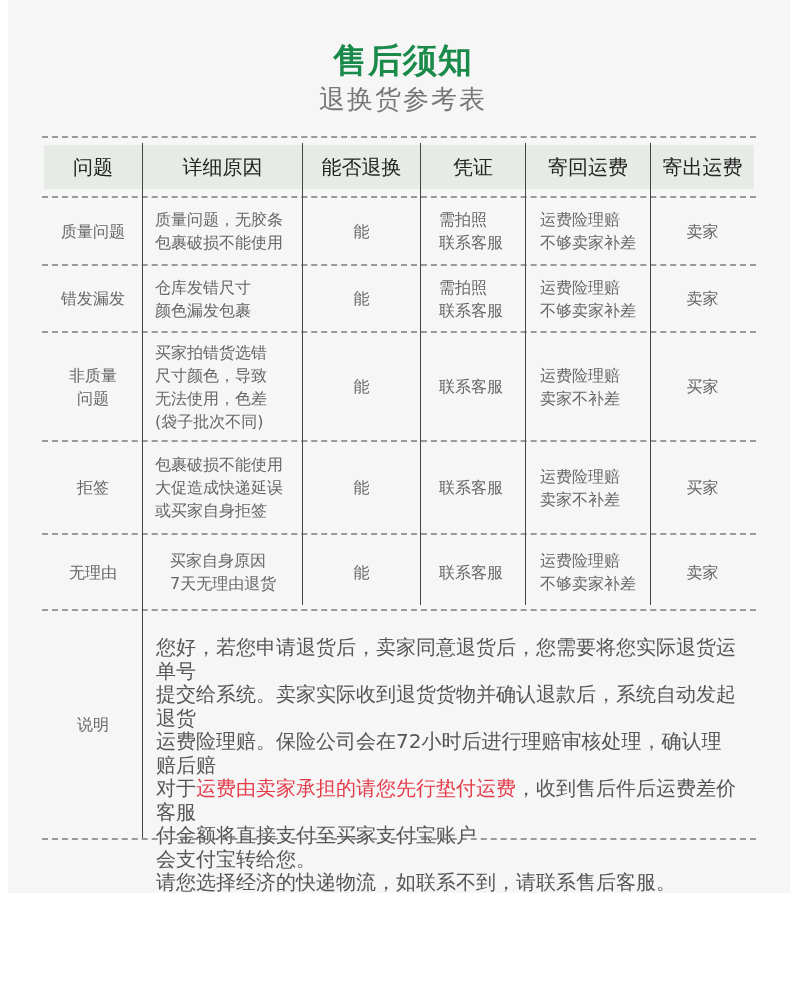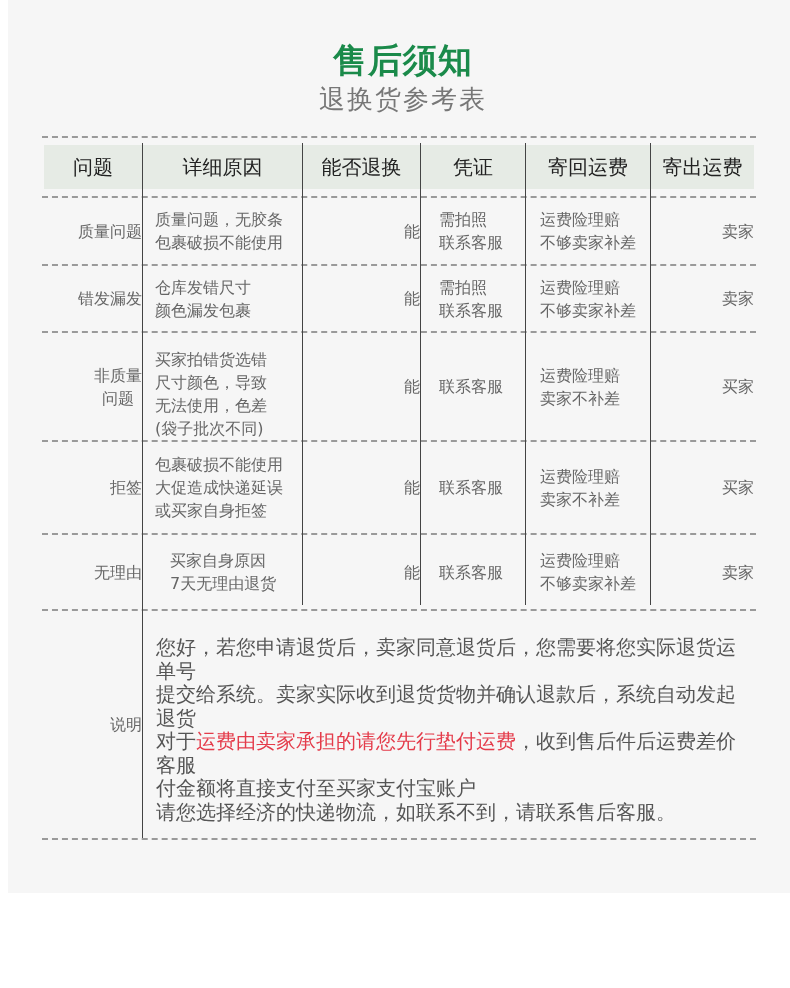--- a/index.html
+++ b/index.html
@@ -9,21 +9,21 @@
     .title { position:absolute; left:0; top:38px; width:806px; text-align:center;
       font-size:34px; font-weight:bold; color:#1a8a4a; letter-spacing:1px; }
     .subtitle { position:absolute; left:0; top:82px; width:806px; text-align:center;
       font-size:26px; color:#777; letter-spacing:2px; }
     .dash { position:absolute; left:42px; width:714px; height:0; border-top:2px dashed #9a9a9a; }
     .vline { position:absolute; width:0; border-left:1px solid #444; }
     .hdr { position:absolute; top:145px; height:44px; background:#e6ebe5; }
     .hcell { position:absolute; top:145px; height:44px; line-height:44px; text-align:center;
       font-size:20px; color:#222; }
     .cell { position:absolute; display:flex; align-items:center; font-size:16px; color:#666; line-height:23px; }
-    .cell.center { justify-content:flex-end; text-align:center; }
+    .cell.center { justify-content:center; text-align:center; }
     .cell.left { justify-content:flex-start; text-align:left; }
     .cell span { display:block; }
     .note { position:absolute; left:156px; top:636px; width:580px; font-size:20px; line-height:23.5px; color:#555; }
     .note .red { color:#e43b4a; }
   </style>
 </head>
 <body>
 
 <div class="panel"></div>
 
@@ -119,21 +119,21 @@
     </div>
 </div>
 
 <div>
   <div class="cell center" style="left:44px; width:98px; top:333px; height:107px;">
       <div>
         <span>非质量</span>
         <span>问题</span>
       </div>
     </div>
-  <div class="cell left" style="left:155px; width:147px; top:333px; height:107px;align-items:flex-end;">
+  <div class="cell left" style="left:155px; width:147px; top:333px; height:107px;">
       <div>
         <span>买家拍错货选错</span>
         <span>尺寸颜色，导致</span>
         <span>无法使用，色差</span>
         <span>(袋子批次不同)</span>
       </div>
     </div>
   <div class="cell center" style="left:303px; width:117px; top:333px; height:107px;">
       <span>能</span>
     </div>
@@ -205,16 +205,18 @@
       <span>卖家</span>
     </div>
 </div>
 
 <div class="cell center" style="left:44px; width:98px; top:611px; height:227px;">
     <span>说明</span>
   </div>
 <div class="note">
   <span style="display:block">您好，若您申请退货后，卖家同意退货后，您需要将您实际退货运单号</span>
   <span style="display:block">提交给系统。卖家实际收到退货货物并确认退款后，系统自动发起退货</span>
+  <span style="display:block">运费险理赔。保险公司会在72小时后进行理赔审核处理，确认理赔后赔</span>
   <span style="display:block"><span>对于</span><span class="red">运费由卖家承担的请您先行垫付运费</span><span>，收到售后件后运费差价客服</span></span>
   <span style="display:block">付金额将直接支付至买家支付宝账户</span>
+  <span style="display:block">会支付宝转给您。</span>
   <span style="display:block">请您选择经济的快递物流，如联系不到，请联系售后客服。</span>
 </div>
 
 </body></html>

